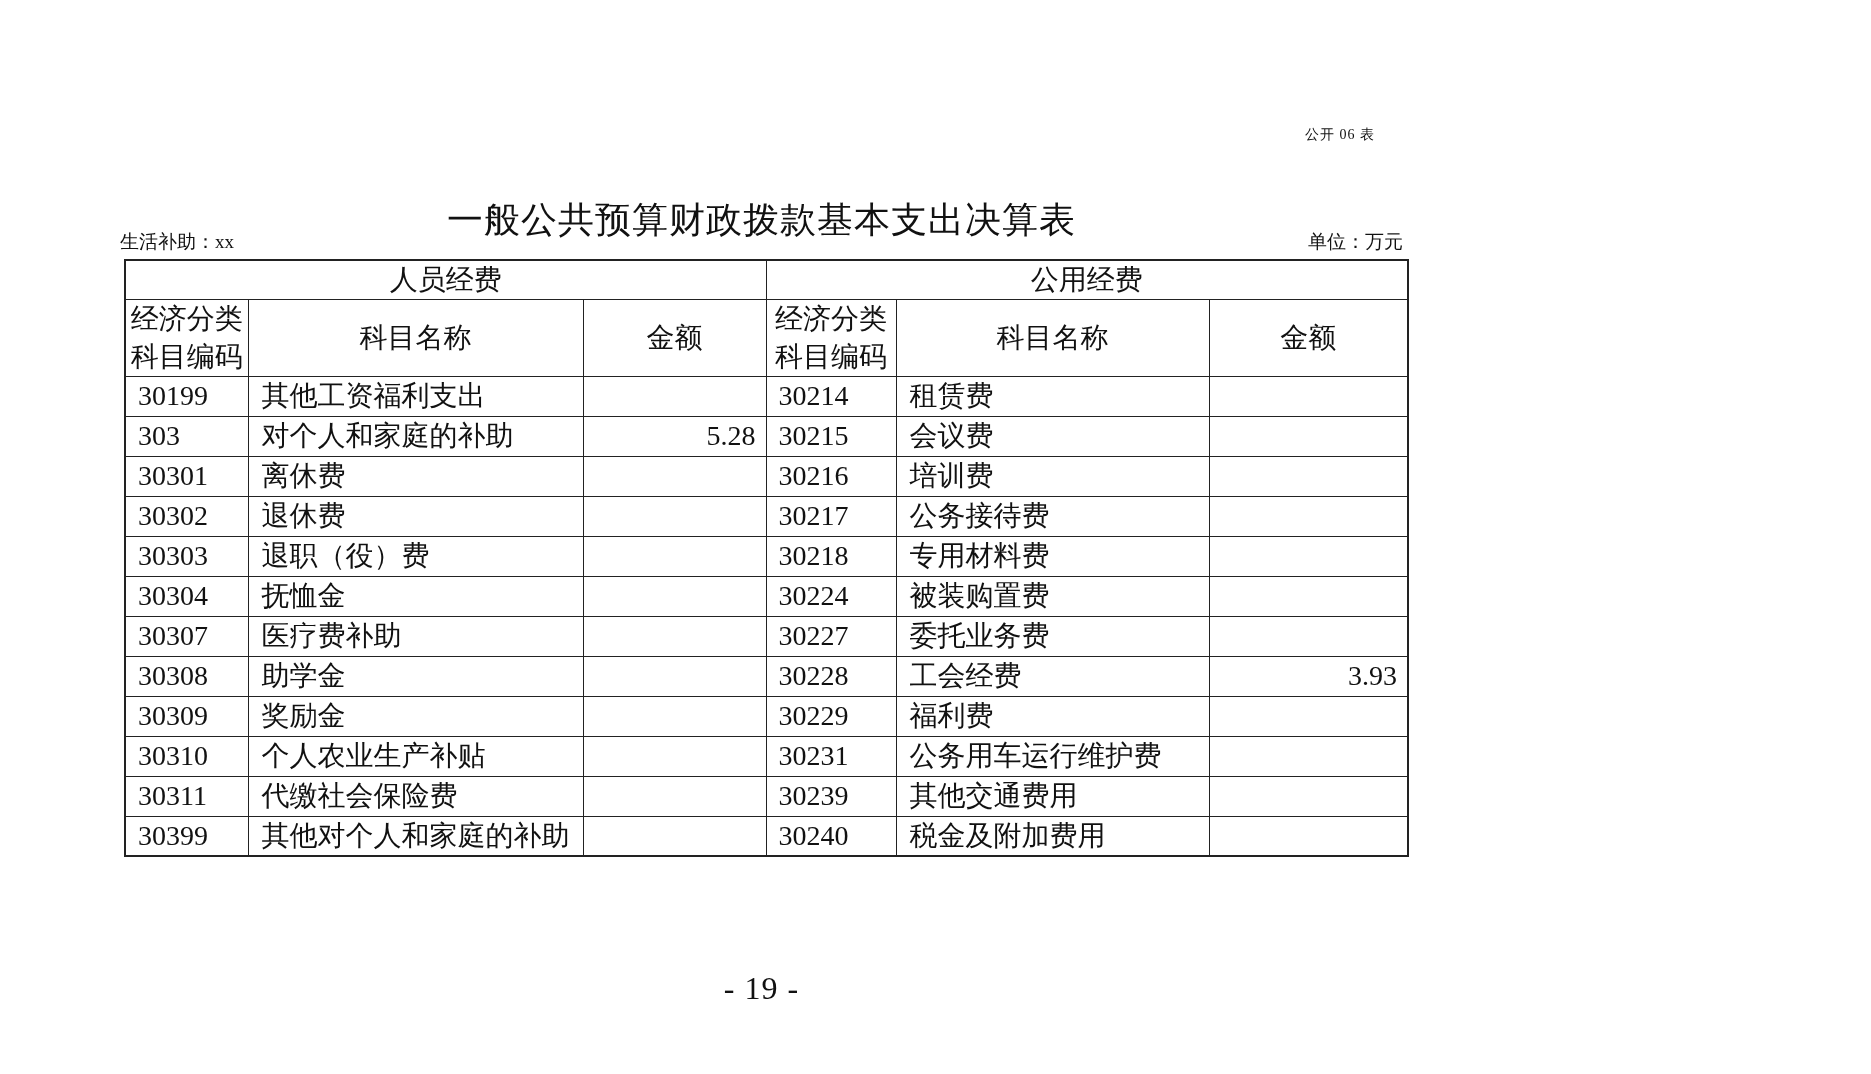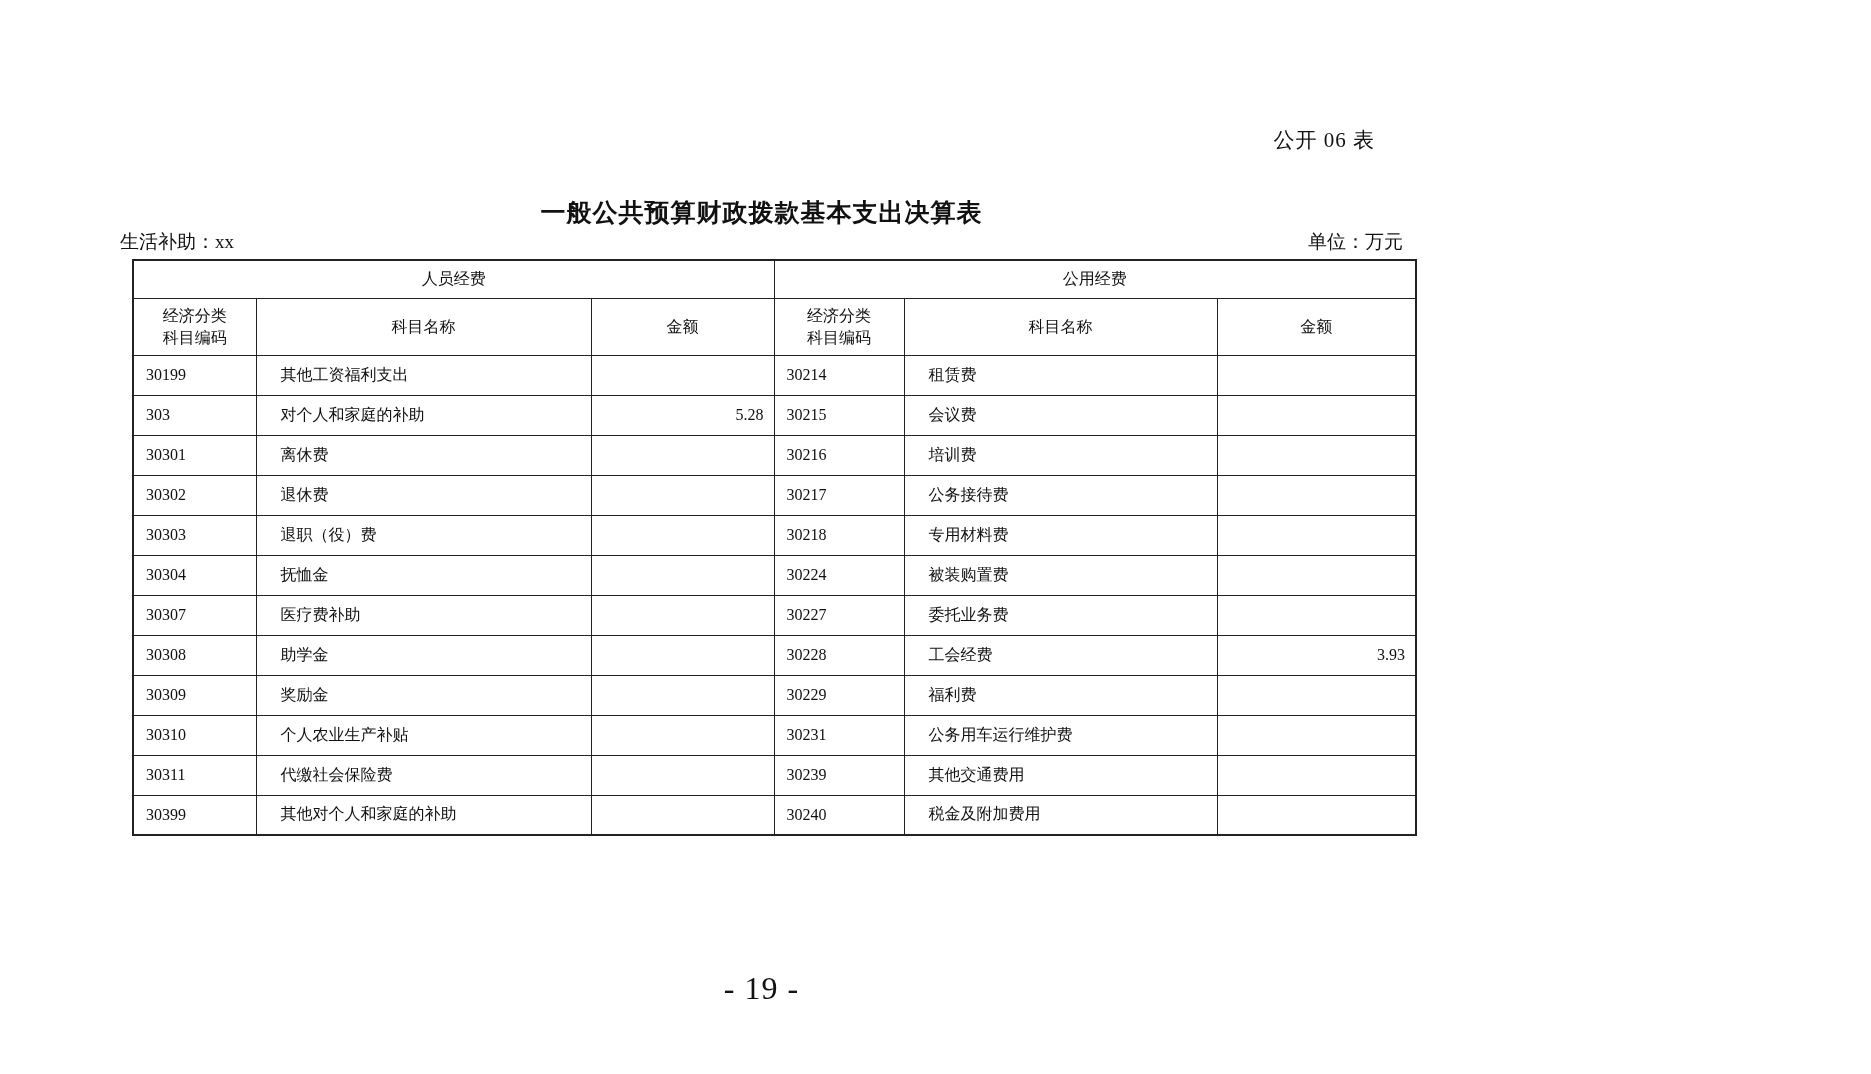--- a/index.html
+++ b/index.html
@@ -11,67 +11,67 @@
     overflow: hidden;
   }
   .page {
     position: absolute;
     left: 120px; top: 0;
     width: 1283px; height: 1074px;
   }
   .form-code {
     position: absolute;
     top: 126px; right: 28px;
-    font-size: 21px;
+    font-size: 14px;
     letter-spacing: 1px;
     white-space: nowrap;
   }
   .title {
     position: absolute;
     top: 196px; left: 0;
     width: 100%;
     text-align: center;
-    font-size: 25px;
-    font-weight: bold;
+    font-size: 36px;
+    font-weight: normal;
     letter-spacing: 1px;
     white-space: nowrap;
   }
   .meta-row {
     position: absolute;
     top: 229px; left: 0;
     width: 100%;
     display: flex;
     justify-content: space-between;
     align-items: baseline;
     font-size: 19px;
   }
   .unit-name-value {
     font-family: "Liberation Serif", "DejaVu Serif", serif;
   }
   table.budget {
     position: absolute;
-    top: 259px; left: 12px;
+    top: 259px; left: 4px;
     width: 1283px;
     border-collapse: collapse;
     table-layout: fixed;
-    font-size: 16px;
+    font-size: 28px;
   }
   table.budget th, table.budget td {
     border: 1px solid #222222;
     font-weight: normal;
     vertical-align: middle;
     overflow: hidden;
     white-space: nowrap;
   }
   table.budget { border: 2px solid #222222; }
   tr.group-row th { height: 38px; text-align: center; }
   tr.col-row th { height: 57px; text-align: center; line-height: 1.35; }
   tbody tr { height: 40px; }
   td.cell-code { text-align: left; padding-left: 12px; }
-  td.cell-name { text-align: left; padding-left: 24px; }
+  td.cell-name { text-align: left; padding-left: 13px; }
   td.cell-amount { text-align: right; padding-right: 10px; }
   .page-footer {
     position: absolute;
     top: 970px; left: 0;
     width: 100%;
     text-align: center;
     font-size: 32px;
     letter-spacing: 1px;
   }
 </style>

